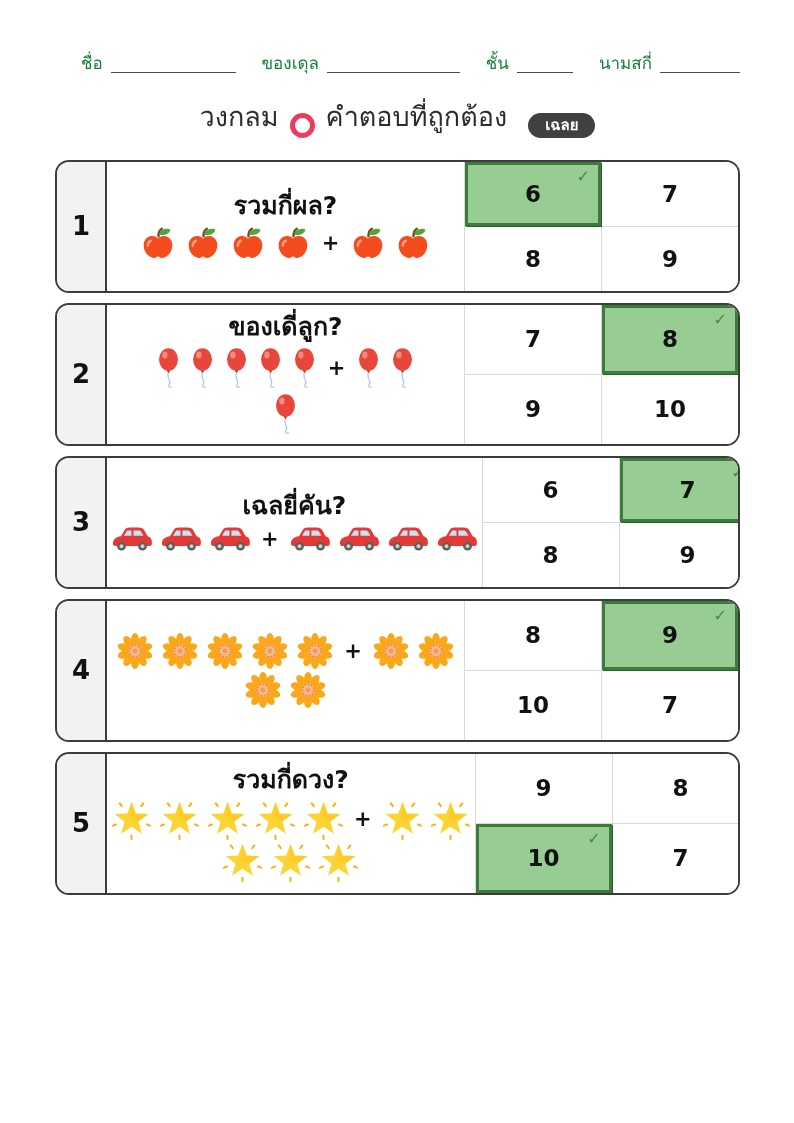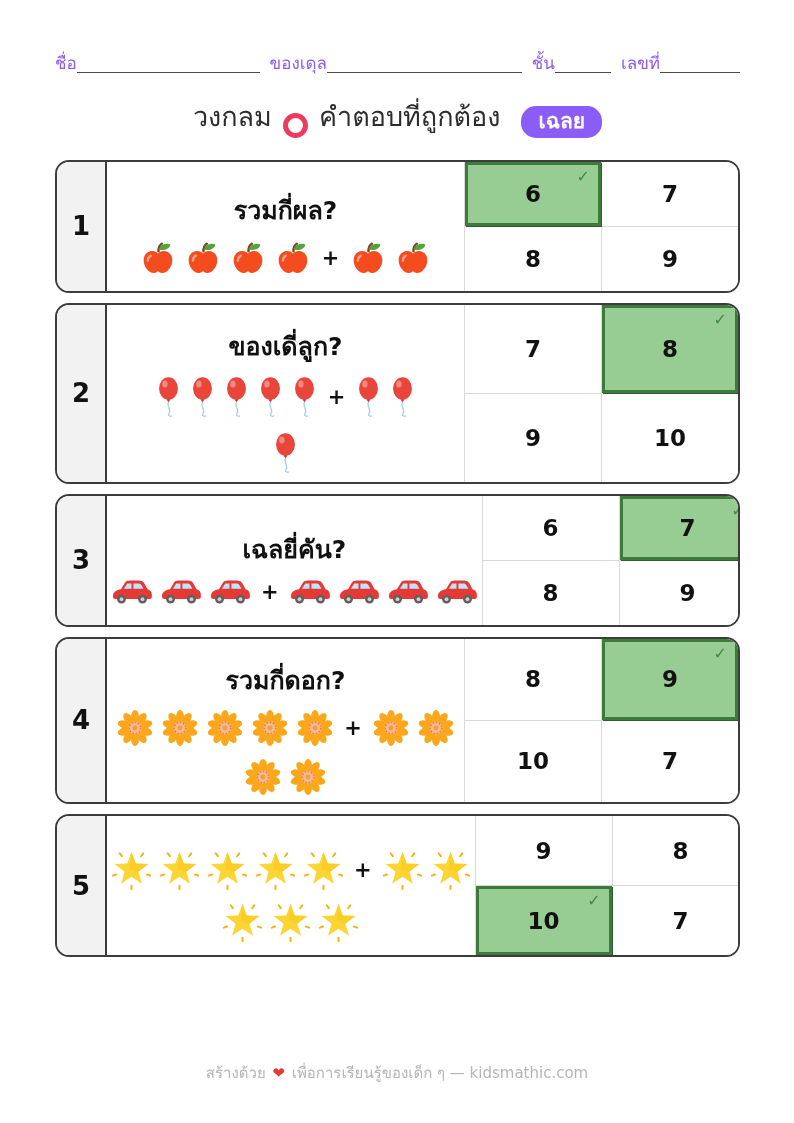--- a/index.html
+++ b/index.html
@@ -9,22 +9,23 @@
     background:#ffffff;
     font-family:"DejaVu Sans","Liberation Sans",sans-serif;
     color:#1f1f1f;
     overflow:hidden;
     box-sizing:border-box;
     padding:52px 54px 0 55px;
   }
   
   .fields{
     display:flex;align-items:flex-end;
-    font-size:17px;color:#8b5cf6;
-    gap:0;
+    font-size:17px;color:#15803d;
+    gap:8px;
+    margin-left:26px;
   }
   .field-label{white-space:nowrap;line-height:1.1;}
   .line{
     border-bottom:1.6px solid #4a4a4a;
     height:1.15em;
   }
   .line.name{flex:2.3;}
   .line.surname{flex:2.45;}
   .line.class{width:56px;}
   .line.number{width:80px;}
@@ -36,22 +37,22 @@
     gap:11px;
     font-size:27px;font-weight:500;color:#2d2d2d;
   }
   .circle-icon{
     width:15px;height:15px;border-radius:50%;
     border:5px solid #ed3b5f;
     display:inline-block;
   }
   .badge{
     margin-left:10px;
-    background:#8b5cf6;color:#ffffff;
-    font-size:21px;font-weight:bold;
+    background:#404040;color:#ffffff;
+    font-size:15px;font-weight:bold;
     padding:4px 17px;border-radius:15px;
     line-height:1.1;
     cursor:pointer;
   }
   
   .questions{margin-top:22px;}
   .question-card{
     display:flex;
     border:2px solid #3c3c3c;
     border-radius:14px;
@@ -66,22 +67,21 @@
     background:#f2f2f2;
     border-right:2px solid #3c3c3c;
     display:flex;align-items:center;justify-content:center;
     font-size:26px;font-weight:bold;color:#111;
   }
   .content-col{
     flex:1;
     display:flex;flex-direction:column;
     align-items:center;justify-content:center;
     padding:6px 4px;
-    gap:13px;
-    margin-top:20px;
+    gap:3px;
   }
   .question-text{
     font-size:25px;font-weight:bold;color:#111;
     line-height:1.25;
   }
   .icon-row{
     display:flex;align-items:center;justify-content:center;
     gap:7px;
   }
   .icon-row.secondary{margin-top:-2px;}
@@ -195,21 +195,21 @@
   <div class="fields">
     <span class="field-label">ชื่อ</span>
     <span class="line name"></span>
     <span class="gap-sm"></span>
     <span class="field-label">ของเดุล</span>
     <span class="line surname"></span>
     <span class="gap-sm"></span>
     <span class="field-label">ชั้น</span>
     <span class="line class"></span>
     <span class="gap-sm"></span>
-    <span class="field-label">เลขที่</span>
+    <span class="field-label">นามสกี่</span>
     <span class="line number"></span>
   </div>
 
   <div class="title-row">
     <span>วงกลม</span>
     <span class="circle-icon"></span>
     <span>คำตอบที่ถูกต้อง</span>
     <span class="badge">เฉลย</span>
   </div>
 
@@ -349,21 +349,20 @@
             <span>8</span>
           </div>
           <div class="answer-cell">
             <span>9</span>
           </div>
         </div>
   </div>
       <div class="question-card two-rows">
     <div class="num-col">4</div>
     <div class="content-col">
-      <div class="question-text">รวมกี่ดอก?</div>
       <div class="icon-row primary">
             <svg class="obj-icon flower">
               <use href="#sym-flower"></use>
             </svg>
             <svg class="obj-icon flower">
               <use href="#sym-flower"></use>
             </svg>
             <svg class="obj-icon flower">
               <use href="#sym-flower"></use>
             </svg>
@@ -402,20 +401,21 @@
             <span>10</span>
           </div>
           <div class="answer-cell">
             <span>7</span>
           </div>
         </div>
   </div>
       <div class="question-card two-rows">
     <div class="num-col">5</div>
     <div class="content-col">
+      <div class="question-text">รวมกี่ดวง?</div>
       <div class="icon-row primary">
             <svg class="obj-icon star">
               <use href="#sym-star"></use>
             </svg>
             <svg class="obj-icon star">
               <use href="#sym-star"></use>
             </svg>
             <svg class="obj-icon star">
               <use href="#sym-star"></use>
             </svg>
@@ -456,18 +456,13 @@
             <span>10</span>
             <span class="check-icon">✓</span>
           </div>
           <div class="answer-cell">
             <span>7</span>
           </div>
         </div>
   </div>
     </div>
 
-  <div class="footer">
-    <span>สร้างด้วย</span>
-    <span class="heart">❤</span>
-    <span>เพื่อการเรียนรู้ของเด็ก ๆ — kidsmathic.com</span>
-  </div>
 </div>
 
 </body></html>

